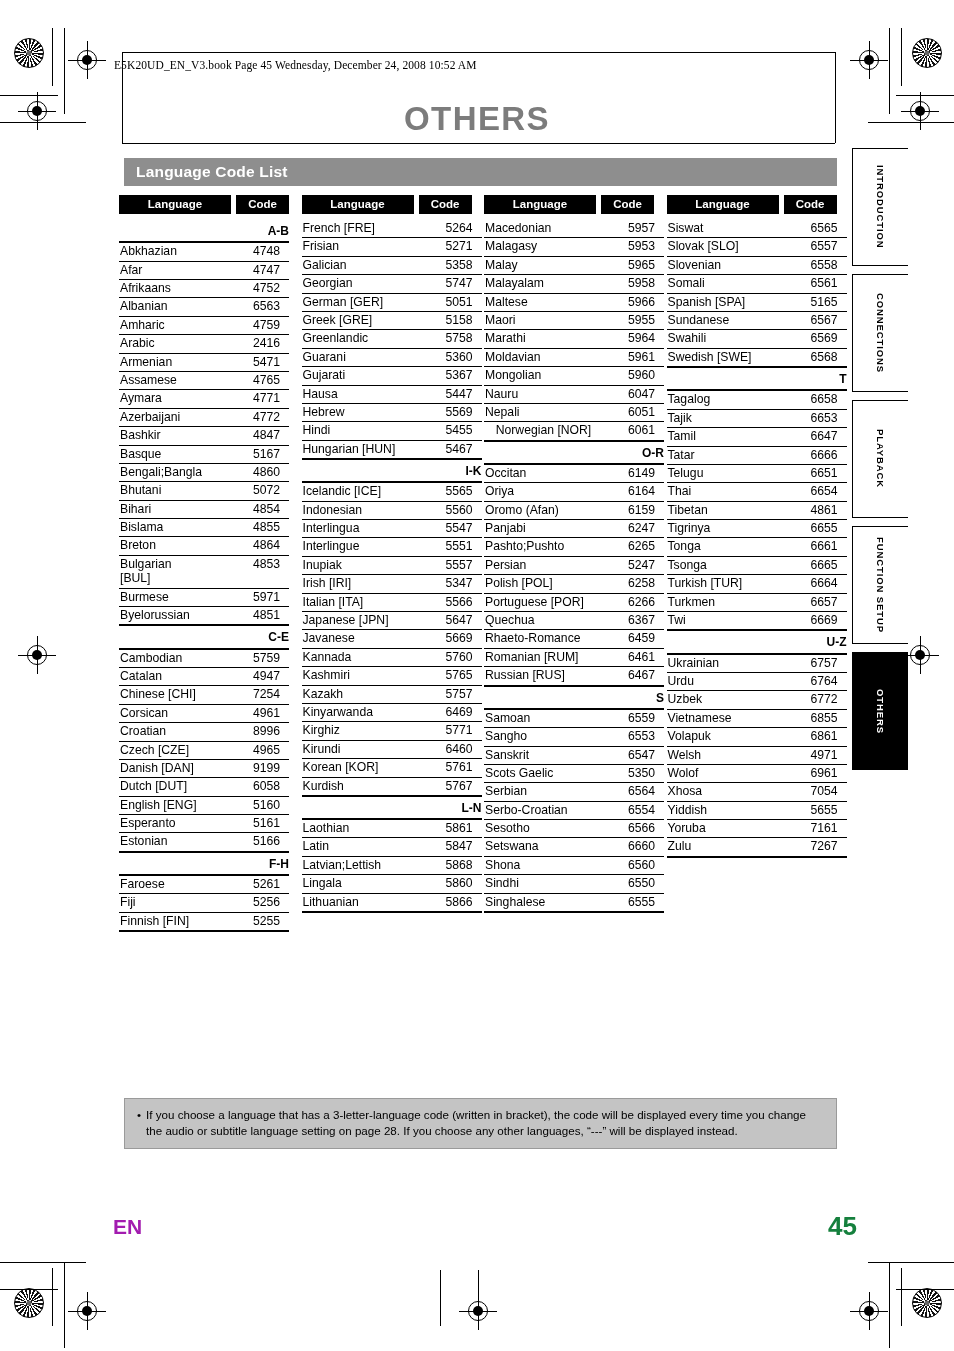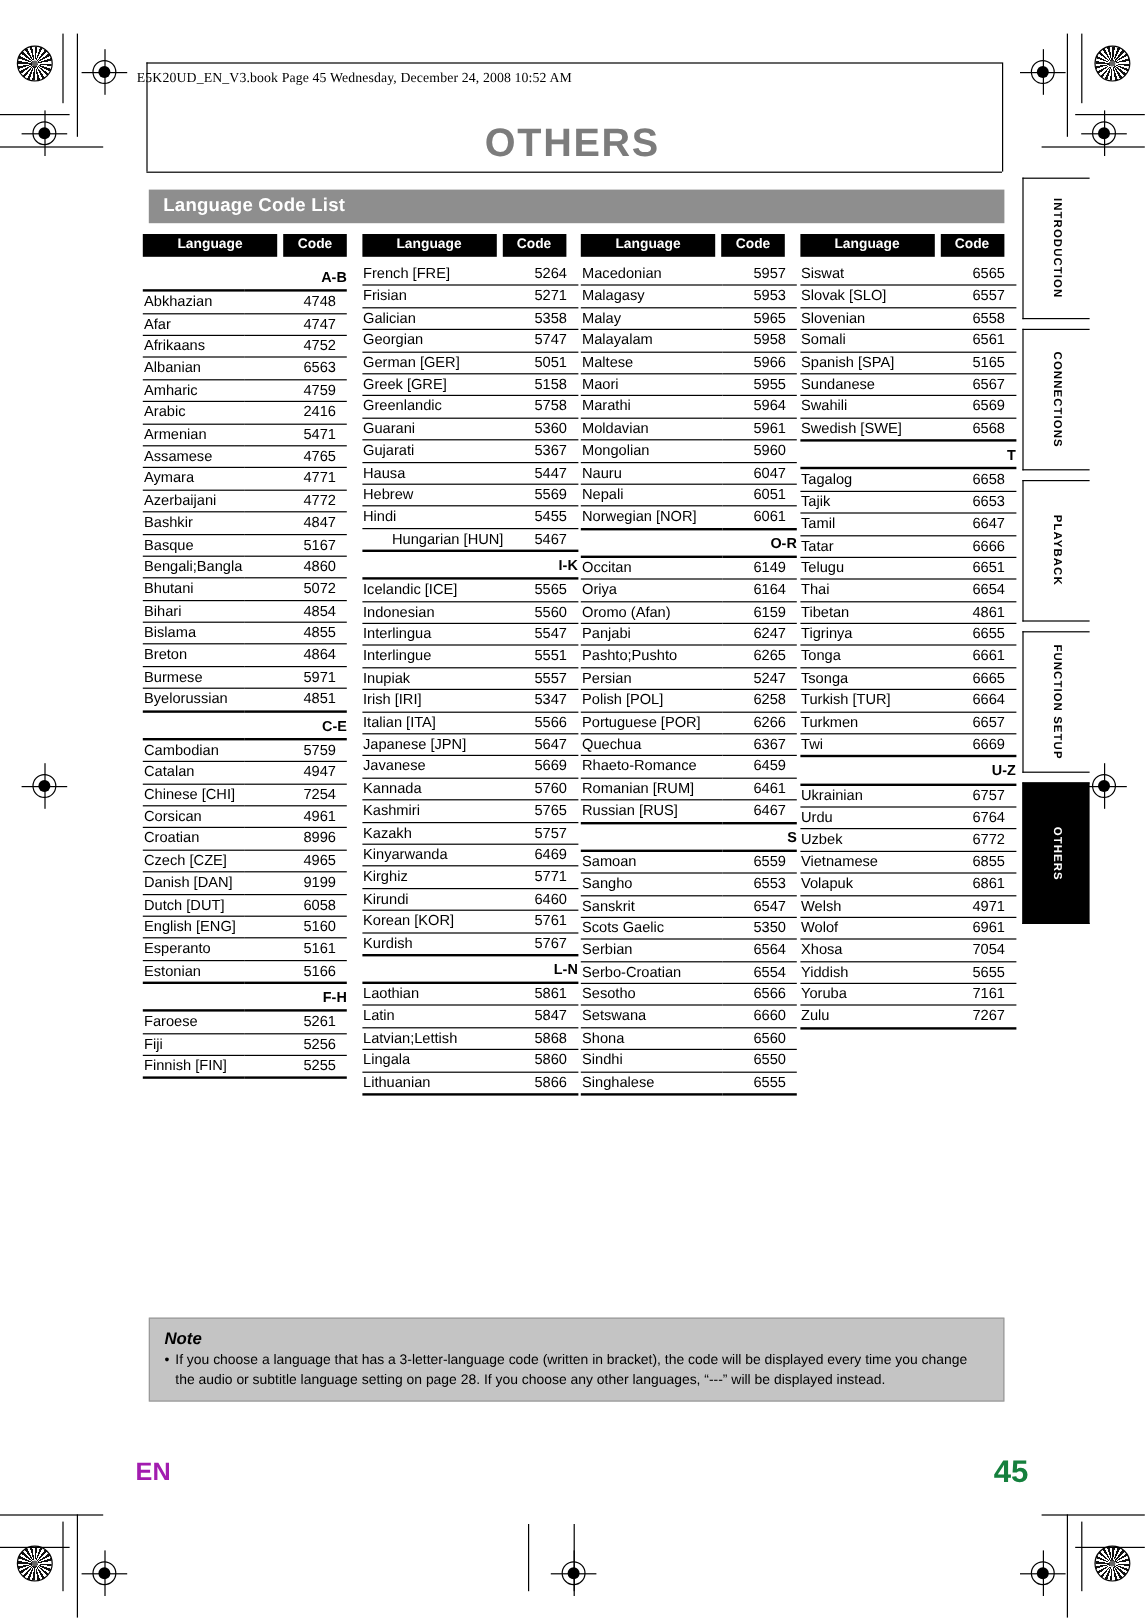--- a/index.html
+++ b/index.html
@@ -396,20 +396,24 @@
             </tr>
             <tr>
               <td class="lang">Bislama</td>
               <td class="code">4855</td>
             </tr>
             <tr>
               <td class="lang">Breton</td>
               <td class="code">4864</td>
             </tr>
             <tr>
+              <td class="lang">Bulgarian [BUL]</td>
+              <td class="code">4853</td>
+            </tr>
+            <tr>
               <td class="lang">Burmese</td>
               <td class="code">5971</td>
             </tr>
             <tr class="endgroup">
               <td class="lang" style="border-bottom: 2px solid rgb(0, 0, 0);">Byelorussian</td>
               <td class="code" style="border-bottom: 2px solid rgb(0, 0, 0);">4851</td>
             </tr>
             <tr class="group">
               <td colspan="2">C-E</td>
             </tr>
@@ -526,21 +530,21 @@
             </tr>
             <tr>
               <td class="lang">Hebrew</td>
               <td class="code">5569</td>
             </tr>
             <tr>
               <td class="lang">Hindi</td>
               <td class="code">5455</td>
             </tr>
             <tr class="endgroup">
-              <td class="lang" style="border-bottom: 2px solid rgb(0, 0, 0); text-align: right;">Hungarian [HUN]</td>
+              <td class="lang" style="border-bottom: 2px solid rgb(0, 0, 0);">Hungarian [HUN]</td>
               <td class="code" style="border-bottom: 2px solid rgb(0, 0, 0);">5467</td>
             </tr>
             <tr class="group">
               <td colspan="2">I-K</td>
             </tr>
             <tr>
               <td class="lang">Icelandic [ICE]</td>
               <td class="code">5565</td>
             </tr>
             <tr>
@@ -680,21 +684,21 @@
             </tr>
             <tr>
               <td class="lang">Nauru</td>
               <td class="code">6047</td>
             </tr>
             <tr>
               <td class="lang">Nepali</td>
               <td class="code">6051</td>
             </tr>
             <tr class="endgroup">
-              <td class="lang" style="border-bottom: 2px solid rgb(0, 0, 0);">Norwegian [NOR]</td>
+              <td class="lang" style="border-bottom: 2px solid rgb(0, 0, 0); text-align: center;">Norwegian [NOR]</td>
               <td class="code" style="border-bottom: 2px solid rgb(0, 0, 0);">6061</td>
             </tr>
             <tr class="group">
               <td colspan="2">O-R</td>
             </tr>
             <tr>
               <td class="lang">Occitan</td>
               <td class="code">6149</td>
             </tr>
             <tr>
@@ -952,21 +956,20 @@
     </div>
     <div class="sidetab" style="height: 118px;">
       <span>Function Setup</span>
     </div>
     <div class="sidetab active" style="height: 118px;">
       <span>Others</span>
     </div>
   </div>
 
 <div class="notebox">
-  <div class="note-title">Note</div>
   <div class="note-body">
     <span class="note-bullet">•</span>
     <span>If you choose a language that has a 3-letter-language code (written in bracket), the code will be displayed every time you change the audio or subtitle language setting on page 28. If you choose any other languages, “---” will be displayed instead.</span>
   </div>
 </div>
 
 <div class="foot-lang">EN</div>
 <div class="foot-page">45</div>
 
 </body></html>

